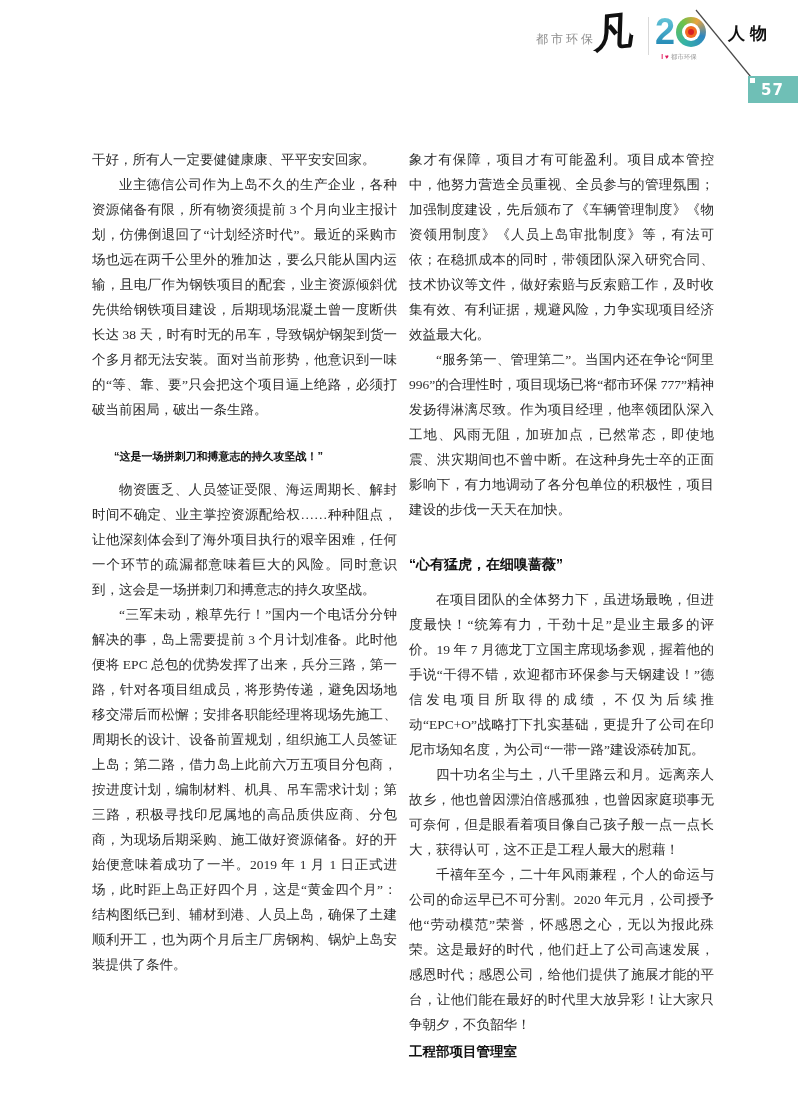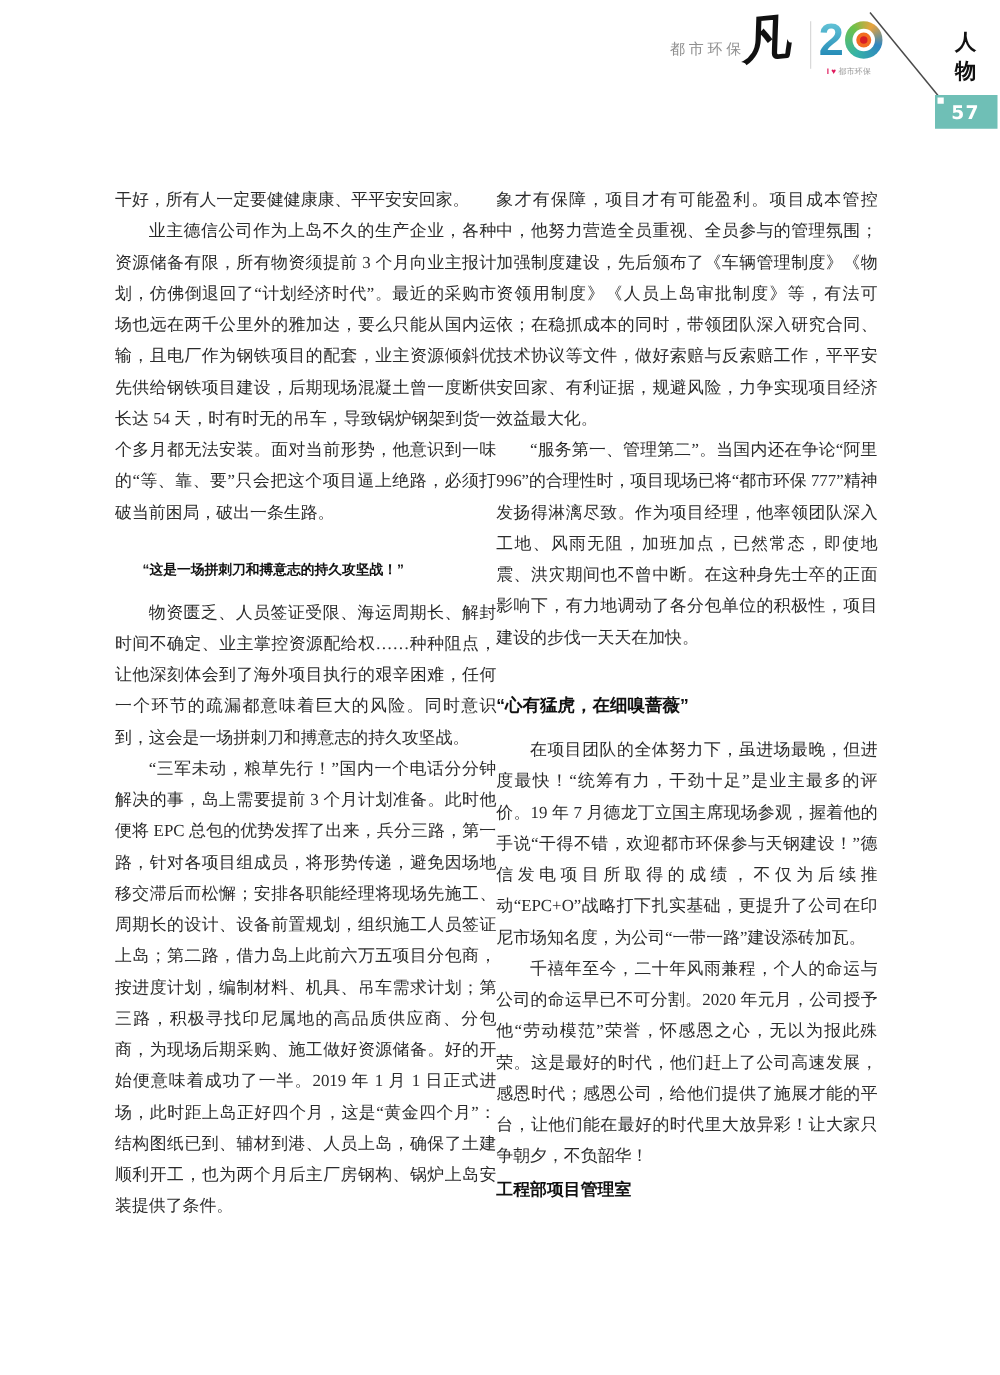--- a/index.html
+++ b/index.html
@@ -46,35 +46,35 @@
   }
   .logo-caption{
     position:absolute;top:53px;left:650px;width:58px;text-align:center;
     font-size:6.5px;color:#9a9a9a;font-family:"Liberation Sans","DejaVu Sans",sans-serif;
     white-space:nowrap;
   }
   .logo-caption .heart{color:#e0195c;font-weight:700;}
   .diag-line{position:absolute;top:8px;left:694px;}
   .section-label{
     position:absolute;top:22px;left:728px;font-size:17px;font-weight:700;color:#111;
-    letter-spacing:5px;font-family:Liberation Mono, monospace;margin-left:36px;
+    letter-spacing:5px;font-family:Liberation Mono, monospace;
   }
   .page-tab{
     position:absolute;top:76px;left:748px;width:50px;height:27px;background:#6fbfb6;
   }
   .page-tab .notch{
     position:absolute;top:2px;left:2px;width:5px;height:5px;background:#fff;
   }
   .page-tab .num{
     position:absolute;top:5px;left:13px;color:#ffffff;font-size:15px;font-weight:700;
     font-family:"DejaVu Sans","Liberation Sans",sans-serif;letter-spacing:1px;
   }
   
   .content{
-    position:absolute;top:147px;left:92px;width:622px;display:flex;gap:0;
+    position:absolute;top:147px;left:92px;width:622px;display:flex;gap:12px;
   }
   .col{width:305px;}
   .col p,.col h3,.col .byline{
     margin:0;font-size:13.5px;line-height:25px;text-align:justify;
   }
   .para{text-indent:2em;}
   .cont{text-indent:0;}
   h3.head-indent{
     font-family:"Liberation Sans","DejaVu Sans",sans-serif;font-weight:700;
     font-size:11px;color:#111;text-indent:2em;margin:22px 0 8px 0 !important;
@@ -110,26 +110,27 @@
   <span class="section-label">人物</span>
   <div class="page-tab">
     <span class="notch"></span>
     <span class="num">57</span>
   </div>
 </div>
 
 <div class="content">
   <div class="col">
     <p class="cont">干好，所有人一定要健健康康、平平安安回家。</p>
-    <p class="para">业主德信公司作为上岛不久的生产企业，各种资源储备有限，所有物资须提前 3 个月向业主报计划，仿佛倒退回了“计划经济时代”。最近的采购市场也远在两千公里外的雅加达，要么只能从国内运输，且电厂作为钢铁项目的配套，业主资源倾斜优先供给钢铁项目建设，后期现场混凝土曾一度断供长达 54 天，时有时无的吊车，导致锅炉钢架到货一个多月都无法安装。面对当前形势，他意识到一味的“等、靠、要”只会把这个项目逼上绝路，必须打破当前困局，破出一条生路。</p>
+    <p class="para">业主德信公司作为上岛不久的生产企业，各种资源储备有限，所有物资须提前 3 个月向业主报计划，仿佛倒退回了“计划经济时代”。最近的采购市场也远在两千公里外的雅加达，要么只能从国内运输，且电厂作为钢铁项目的配套，业主资源倾斜优先供给钢铁项目建设，后期现场混凝土曾一度断供长达 38 天，时有时无的吊车，导致锅炉钢架到货一个多月都无法安装。面对当前形势，他意识到一味的“等、靠、要”只会把这个项目逼上绝路，必须打破当前困局，破出一条生路。</p>
     <h3 class="head-indent">“这是一场拼刺刀和搏意志的持久攻坚战！”</h3>
     <p class="para">物资匮乏、人员签证受限、海运周期长、解封时间不确定、业主掌控资源配给权……种种阻点，让他深刻体会到了海外项目执行的艰辛困难，任何一个环节的疏漏都意味着巨大的风险。同时意识到，这会是一场拼刺刀和搏意志的持久攻坚战。</p>
     <p class="para">“三军未动，粮草先行！”国内一个电话分分钟解决的事，岛上需要提前 3 个月计划准备。此时他便将 EPC 总包的优势发挥了出来，兵分三路，第一路，针对各项目组成员，将形势传递，避免因场地移交滞后而松懈；安排各职能经理将现场先施工、周期长的设计、设备前置规划，组织施工人员签证上岛；第二路，借力岛上此前六万五项目分包商，按进度计划，编制材料、机具、吊车需求计划；第三路，积极寻找印尼属地的高品质供应商、分包商，为现场后期采购、施工做好资源储备。好的开始便意味着成功了一半。2019 年 1 月 1 日正式进场，此时距上岛正好四个月，这是“黄金四个月”：结构图纸已到、辅材到港、人员上岛，确保了土建顺利开工，也为两个月后主厂房钢构、锅炉上岛安装提供了条件。</p>
   </div>
   <div class="col">
-    <p class="cont">象才有保障，项目才有可能盈利。项目成本管控中，他努力营造全员重视、全员参与的管理氛围；加强制度建设，先后颁布了《车辆管理制度》《物资领用制度》《人员上岛审批制度》等，有法可依；在稳抓成本的同时，带领团队深入研究合同、技术协议等文件，做好索赔与反索赔工作，平平安安回家、有利证据，规避风险，力争实现项目经济效益最大化。</p>
+    <p class="cont">象才有保障，项目才有可能盈利。项目成本管控中，他努力营造全员重视、全员参与的管理氛围；加强制度建设，先后颁布了《车辆管理制度》《物资领用制度》《人员上岛审批制度》等，有法可依；在稳抓成本的同时，带领团队深入研究合同、技术协议等文件，做好索赔与反索赔工作，及时收集有效、有利证据，规避风险，力争实现项目经济效益最大化。</p>
     <p class="para">“服务第一、管理第二”。当国内还在争论“阿里996”的合理性时，项目现场已将“都市环保 777”精神发扬得淋漓尽致。作为项目经理，他率领团队深入工地、风雨无阻，加班加点，已然常态，即使地震、洪灾期间也不曾中断。在这种身先士卒的正面影响下，有力地调动了各分包单位的积极性，项目建设的步伐一天天在加快。</p>
     <h3 class="head-center">“心有猛虎，在细嗅蔷薇”</h3>
     <p class="para">在项目团队的全体努力下，虽进场最晚，但进度最快！“统筹有力，干劲十足”是业主最多的评价。19 年 7 月德龙丁立国主席现场参观，握着他的手说“干得不错，欢迎都市环保参与天钢建设！”德信发电项目所取得的成绩，不仅为后续推动“EPC+O”战略打下扎实基础，更提升了公司在印尼市场知名度，为公司“一带一路”建设添砖加瓦。</p>
+    <p class="para">四十功名尘与土，八千里路云和月。远离亲人故乡，他也曾因漂泊倍感孤独，也曾因家庭琐事无可奈何，但是眼看着项目像自己孩子般一点一点长大，获得认可，这不正是工程人最大的慰藉！</p>
     <p class="para">千禧年至今，二十年风雨兼程，个人的命运与公司的命运早已不可分割。2020 年元月，公司授予他“劳动模范”荣誉，怀感恩之心，无以为报此殊荣。这是最好的时代，他们赶上了公司高速发展，感恩时代；感恩公司，给他们提供了施展才能的平台，让他们能在最好的时代里大放异彩！让大家只争朝夕，不负韶华！</p>
     <div class="byline">工程部项目管理室</div>
   </div>
 </div>
 
 </body></html>

